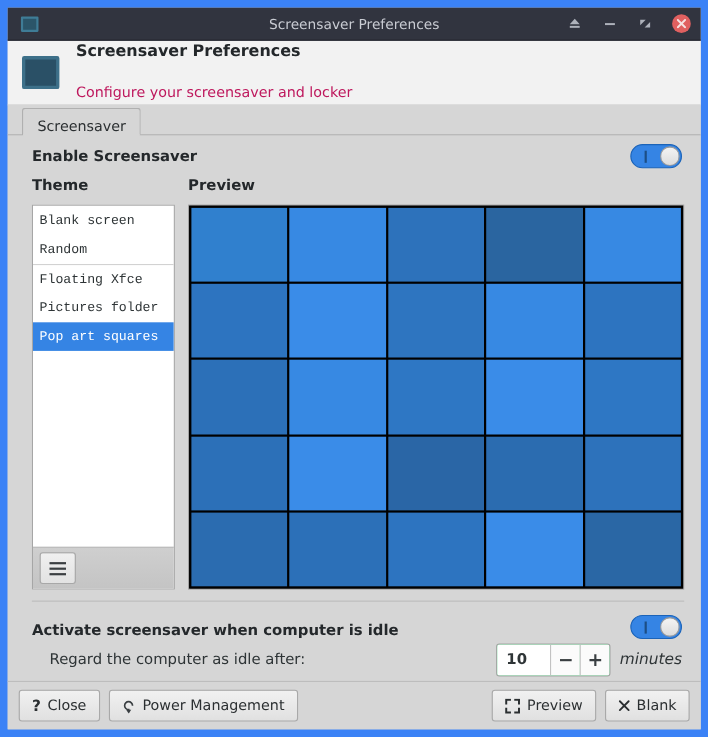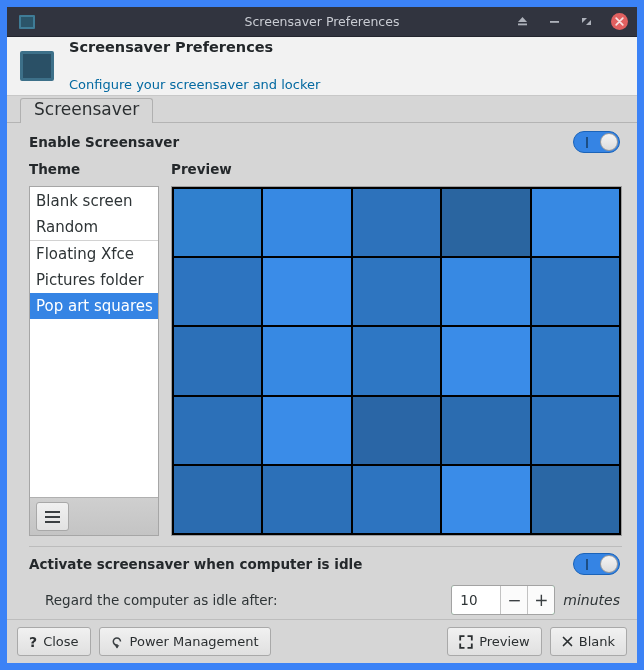--- a/index.html
+++ b/index.html
@@ -103,21 +103,21 @@
     margin-left: 15px;
     line-height: 1.28;
   }
   .header-title {
     font-size: 14.5px;
     font-weight: bold;
     color: #23272a;
   }
   .header-sub {
     font-size: 13px;
-    color: #0369a1;
+    color: #be185d;
     margin-top: 20px;
   }
 
   
   .tabstrip {
     flex: 0 0 27px;
     background: #d6d6d6;
     display: flex;
     align-items: flex-end;
     padding-left: 13px;
@@ -129,22 +129,22 @@
     position: absolute;
     left: 0; right: 0; bottom: 0;
     height: 1px;
     background: #b4b4b4;
   }
   .tab {
     height: 25px;
     box-sizing: border-box;
     padding: 0 13px;
     display: flex;
-    align-items: flex-start;
-    font-size: 17px;
+    align-items: flex-end;
+    font-size: 13px;
     border: 1px solid #b4b4b4;
     border-bottom: none;
     border-radius: 3px 3px 0 0;
     margin-right: 2px;
     position: relative;
     z-index: 2;
   }
   .tab.active {
     background: #d6d6d6;
     color: #2b2f31;
@@ -256,23 +256,24 @@
   }
   .listitems {
     flex: 1 1 auto;
     overflow: hidden;
     padding-top: 1px;
   }
   .litem {
     height: 26px;
     line-height: 26px;
     padding: 0 6px;
-    font-size: 15px;
+    font-size: 12px;
     color: #2e3436;
     white-space: nowrap;
+    font-family: Liberation Mono, monospace;
   }
   .litem.sep {
     border-top: 1px solid #d2d2d2;
   }
   .litem.selected {
     background: #3584e4;
     color: #ffffff;
   }
   .listfooter {
     flex: 0 0 38px;
@@ -331,21 +332,21 @@
     box-sizing: border-box;
   }
   .idle-sep {
     height: 1px;
     background: #bcbcbc;
     margin: 10px 0 0 0;
   }
   .row-idle {
     height: 34px;
     display: flex;
-    align-items: center;
+    align-items: flex-end;
     justify-content: space-between;
     padding-right: 2px;
   }
   .row-after {
     height: 38px;
     display: flex;
     align-items: center;
     padding-left: 16px;
     padding-right: 2px;
     gap: 20px;
@@ -361,20 +362,21 @@
     gap: 8px;
   }
   .spinner {
     display: flex;
     align-items: stretch;
     height: 28px;
     border: 1px solid #a3a3a3;
     border-radius: 3px;
     background: #86efac;
     overflow: hidden;
+    font-weight: bold;
   }
   .spin-value {
     width: 48px;
     display: flex;
     align-items: center;
     padding-left: 8px;
     font-size: 13.5px;
     color: #2e3436;
     background: #ffffff;
     box-sizing: border-box;

